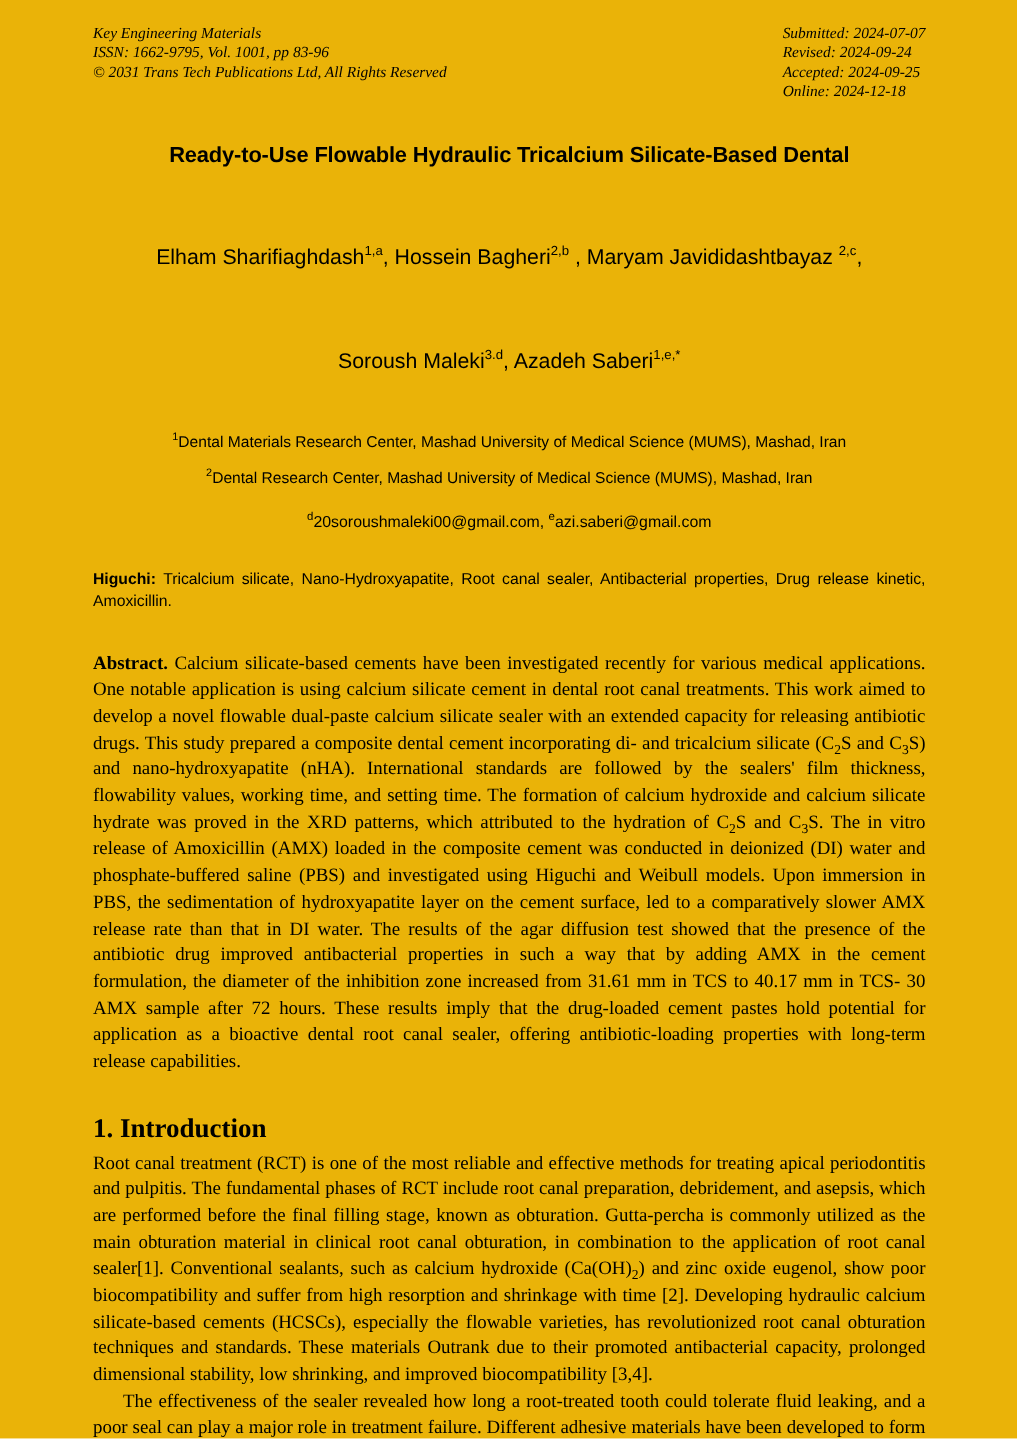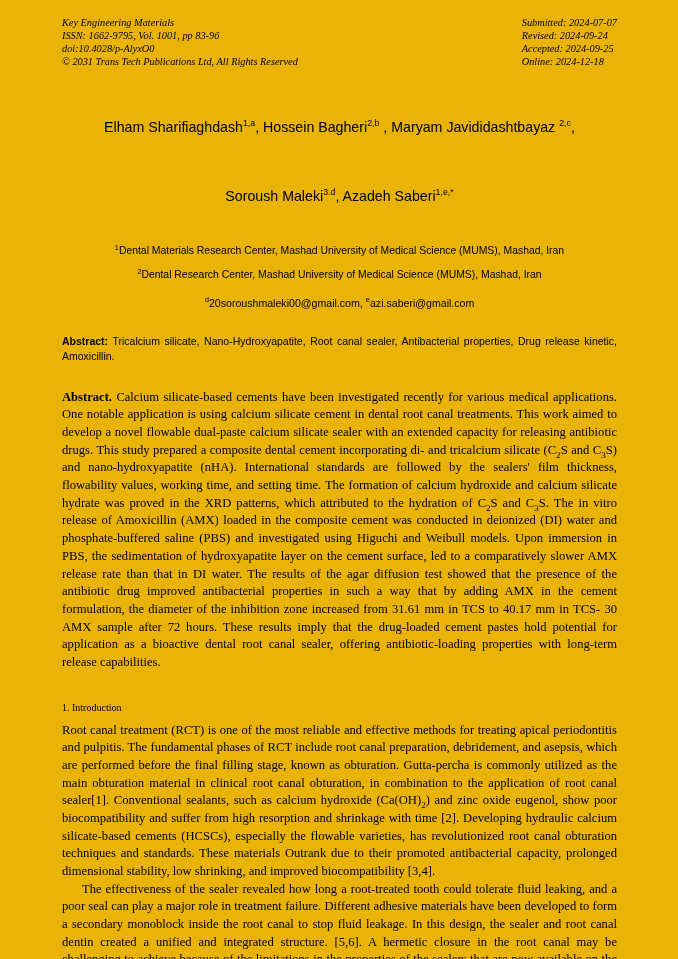--- a/index.html
+++ b/index.html
@@ -118,22 +118,22 @@
   .abstract .ab-label { font-weight: bold; }
   .abstract sub {
     font-size: 0.72em;
     vertical-align: sub;
     line-height: 0;
   }
 
   
   .section-heading {
     margin-top: 28px;
-    font-weight: normal;
-    font-size: 10px;
+    font-weight: bold;
+    font-size: 18px;
     line-height: 15px;
   }
   .body-para {
     margin-top: 7px;
     font-size: 12.6px;
     line-height: 17.65px;
     text-align: justify;
   }
   .body-para.indented {
     margin-top: 0;
@@ -148,50 +148,50 @@
 </head>
 <body>
 
 <div class="page">
   <div class="content">
 
     <div class="journal-header">
       <div class="journal-header-left">
         <span class="jh-line">Key Engineering Materials</span>
         <span class="jh-line">ISSN: 1662-9795, Vol. 1001, pp 83-96</span>
-        <span class="jh-line">doi:10.4028/p-AlyxO0</span>
         <span class="jh-line">© 2031 Trans Tech Publications Ltd, All Rights Reserved</span>
       </div>
       <div class="journal-header-right">
         <span class="jh-line">Submitted: 2024-07-07</span>
         <span class="jh-line">Revised: 2024-09-24</span>
         <span class="jh-line">Accepted: 2024-09-25</span>
         <span class="jh-line">Online: 2024-12-18</span>
       </div>
     </div>
 
     <div class="title-block">
+      <span class="title-line">Ready-to-Use Flowable Hydraulic Tricalcium Silicate-Based Dental</span>
     </div>
 
     <div class="authors-block">
       <span class="author-line">Elham Sharifiaghdash<sup>1,a</sup>, Hossein Bagheri<sup>2,b</sup> , Maryam Javididashtbayaz <sup>2,c</sup>,</span>
       <span class="author-line">Soroush Maleki<sup>3.d</sup>, Azadeh Saberi<sup>1,e,*</sup></span>
     </div>
 
     <div class="affiliations">
       <span class="affiliation-line"><sup>1</sup>Dental Materials Research Center, Mashad University of Medical Science (MUMS), Mashad, Iran</span>
       <span class="affiliation-line"><sup>2</sup>Dental Research Center, Mashad University of Medical Science (MUMS), Mashad, Iran</span>
     </div>
 
     <div class="emails">
       <span class="email-line"><sup>d</sup>20soroushmaleki00@gmail.com, <sup>e</sup>azi.saberi@gmail.com</span>
     </div>
 
     <div class="keywords">
-      <span class="kw-label">Abstract:</span>
+      <span class="kw-label">Higuchi:</span>
       <span>Tricalcium silicate, Nano-Hydroxyapatite, Root canal sealer, Antibacterial properties, Drug release kinetic, Amoxicillin.</span>
     </div>
 
     <div class="abstract">
       <span class="ab-label">Abstract.</span>
       <span>Calcium silicate-based cements have been investigated recently for various medical applications. One notable application is using calcium silicate cement in dental root canal treatments. This work aimed to develop a novel flowable dual-paste calcium silicate sealer with an extended capacity for releasing antibiotic drugs. This study prepared a composite dental cement incorporating di- and tricalcium silicate (C<sub>2</sub>S and C<sub>3</sub>S) and nano-hydroxyapatite (nHA). International standards are followed by the sealers' film thickness, flowability values, working time, and setting time. The formation of calcium hydroxide and calcium silicate hydrate was proved in the XRD patterns, which attributed to the hydration of C<sub>2</sub>S and C<sub>3</sub>S. The in vitro release of Amoxicillin (AMX) loaded in the composite cement was conducted in deionized (DI) water and phosphate-buffered saline (PBS) and investigated using Higuchi and Weibull models. Upon immersion in PBS, the sedimentation of hydroxyapatite layer on the cement surface, led to a comparatively slower AMX release rate than that in DI water. The results of the agar diffusion test showed that the presence of the antibiotic drug improved antibacterial properties in such a way that by adding AMX in the cement formulation, the diameter of the inhibition zone increased from 31.61 mm in TCS to 40.17 mm in TCS- 30 AMX sample after 72 hours. These results imply that the drug-loaded cement pastes hold potential for application as a bioactive dental root canal sealer, offering antibiotic-loading properties with long-term release capabilities.</span>
     </div>
 
     <div class="section-heading">1. Introduction</div>
     <div class="body-para">Root canal treatment (RCT) is one of the most reliable and effective methods for treating apical periodontitis and pulpitis. The fundamental phases of RCT include root canal preparation, debridement, and asepsis, which are performed before the final filling stage, known as obturation. Gutta-percha is commonly utilized as the main obturation material in clinical root canal obturation, in combination to the application of root canal sealer[1]. Conventional sealants, such as calcium hydroxide (Ca(OH)<sub>2</sub>) and zinc oxide eugenol, show poor biocompatibility and suffer from high resorption and shrinkage with time [2]. Developing hydraulic calcium silicate-based cements (HCSCs), especially the flowable varieties, has revolutionized root canal obturation techniques and standards. These materials Outrank due to their promoted antibacterial capacity, prolonged dimensional stability, low shrinking, and improved biocompatibility [3,4].</div>

